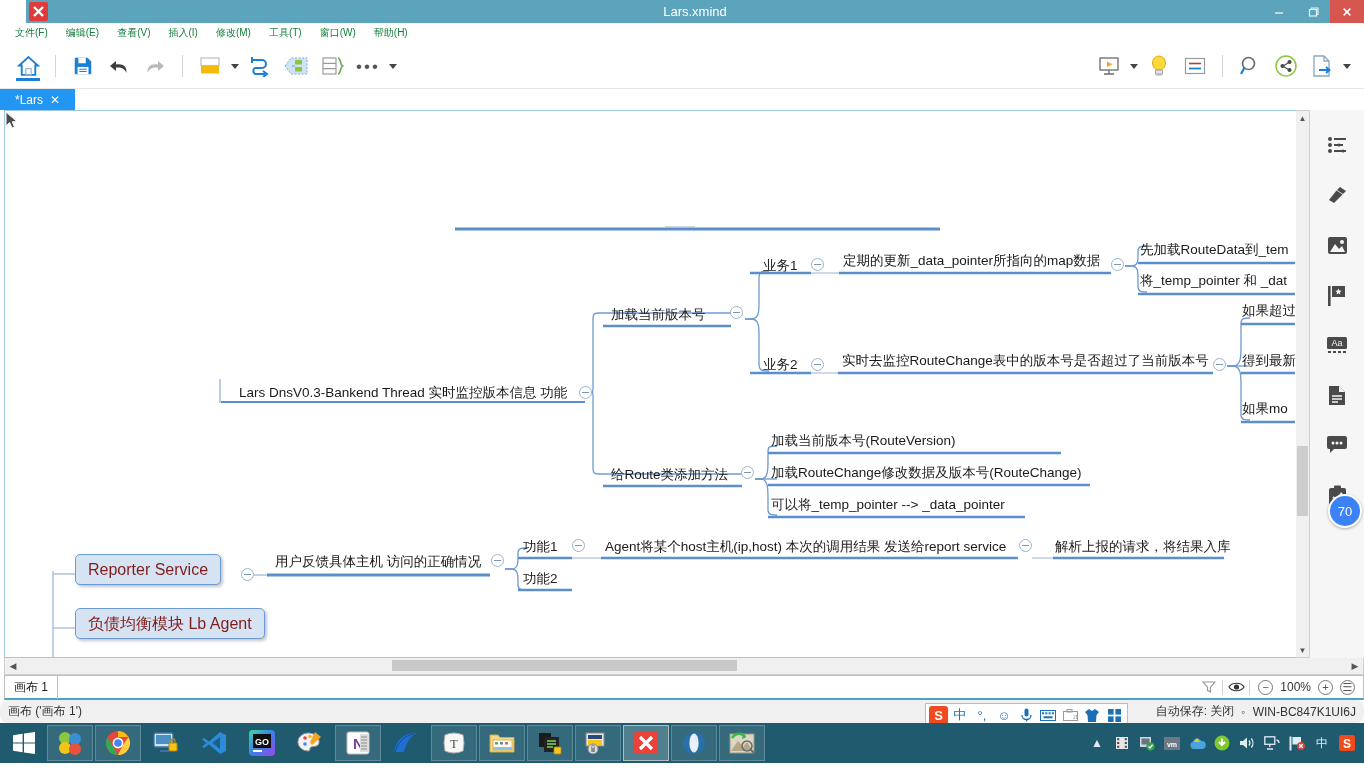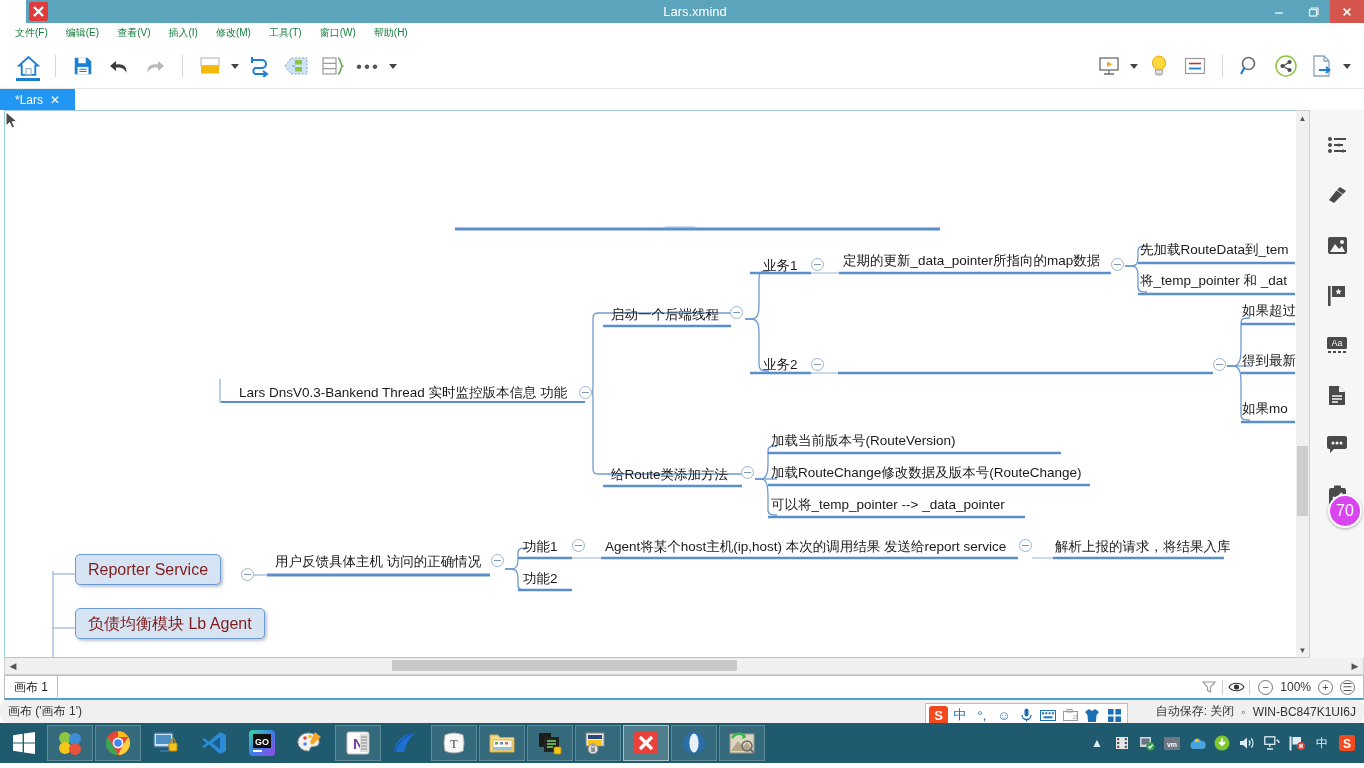--- a/index.html
+++ b/index.html
@@ -78,21 +78,21 @@
   .vs-btn{height:14px;display:flex;align-items:center;justify-content:center;
     font-size:8px;color:#555;background:#f0f0f0;}
   .vs-track{flex:1;position:relative;background:#f0f0f0;}
   .vs-thumb{position:absolute;left:1px;right:1px;top:62%;height:70px;background:#cdcdcd;}
 
   
   .rail{width:54px;background:#f6f6f6;display:flex;flex-direction:column;align-items:center;
     padding-top:22px;gap:24px;position:relative;}
   .rail-ico{width:26px;height:26px;display:flex;align-items:center;justify-content:center;color:#4a4a4a;}
   .rail-badge{position:absolute;right:2px;top:384px;width:34px;height:34px;border-radius:50%;
-    background:#d946ef;border:2px solid #fff;color:#fff;font-size:16px;
+    background:#3b82f6;border:2px solid #fff;color:#fff;font-size:13px;
     display:flex;align-items:center;justify-content:center;box-shadow:0 1px 3px rgba(0,0,0,.3);}
 
   
   .hscroll{height:17px;background:#f0f0f0;border:1px solid #cfcfcf;border-top:none;
     display:flex;align-items:center;margin-left:4px;}
   .hs-btn{width:16px;height:15px;display:flex;align-items:center;justify-content:center;
     font-size:9px;color:#555;}
   .hs-track{flex:1;height:15px;position:relative;}
   .hs-thumb{position:absolute;top:1px;height:11px;left:28%;width:26%;background:#c9c9c9;}
 
@@ -372,32 +372,33 @@
 
         <line x1="567" y1="447" x2="596" y2="447" stroke="#9ab4d4" stroke-width="1"></line>
         <line x1="596" y1="447" x2="1013" y2="447" stroke="#5b8fc9" stroke-width="2.6"></line>
         <line x1="1027" y1="447" x2="1048" y2="447" stroke="#9ab4d4" stroke-width="1"></line>
         <line x1="1048" y1="447" x2="1219" y2="447" stroke="#5b8fc9" stroke-width="2.6"></line>
       </svg>
 
       <div class="topic" style="left:230px;top:272px;">Lars DnsV0.3-Bankend Thread 实时监控版本信息 功能</div>
       <div class="collapse" style="left:574px;top:275px;"></div>
 
-      <div class="topic" style="left:602px;top:194px;">启动一个后端线程</div>
+      <div class="topic" style="left:602px;top:194px;">加载当前版本号</div>
       <div class="collapse" style="left:725px;top:195px;"></div>
 
       <div class="topic" style="left:754px;top:145px;">业务1</div>
       <div class="collapse" style="left:806px;top:147px;"></div>
       <div class="topic" style="left:834px;top:140px;">定期的更新_data_pointer所指向的map数据</div>
       <div class="collapse" style="left:1106px;top:147px;"></div>
       <div class="topic" style="left:1131px;top:129px;">先加载RouteData到_tem</div>
       <div class="topic" style="left:1131px;top:160px;">将_temp_pointer 和 _dat</div>
 
       <div class="topic" style="left:754px;top:244px;">业务2</div>
       <div class="collapse" style="left:806px;top:247px;"></div>
+      <div class="topic" style="left:833px;top:240px;">实时去监控RouteChange表中的版本号是否超过了当前版本号</div>
       <div class="collapse" style="left:1208px;top:247px;"></div>
       <div class="topic" style="left:1233px;top:190px;">如果超过</div>
       <div class="topic" style="left:1233px;top:240px;">得到最新</div>
       <div class="topic" style="left:1233px;top:288px;">如果mo</div>
 
       <div class="topic" style="left:602px;top:354px;">给Route类添加方法</div>
       <div class="collapse" style="left:736px;top:355px;"></div>
       <div class="topic" style="left:762px;top:320px;">加载当前版本号(RouteVersion)</div>
       <div class="topic" style="left:762px;top:352px;">加载RouteChange修改数据及版本号(RouteChange)</div>
       <div class="topic" style="left:762px;top:384px;">可以将_temp_pointer --&gt; _data_pointer</div>

